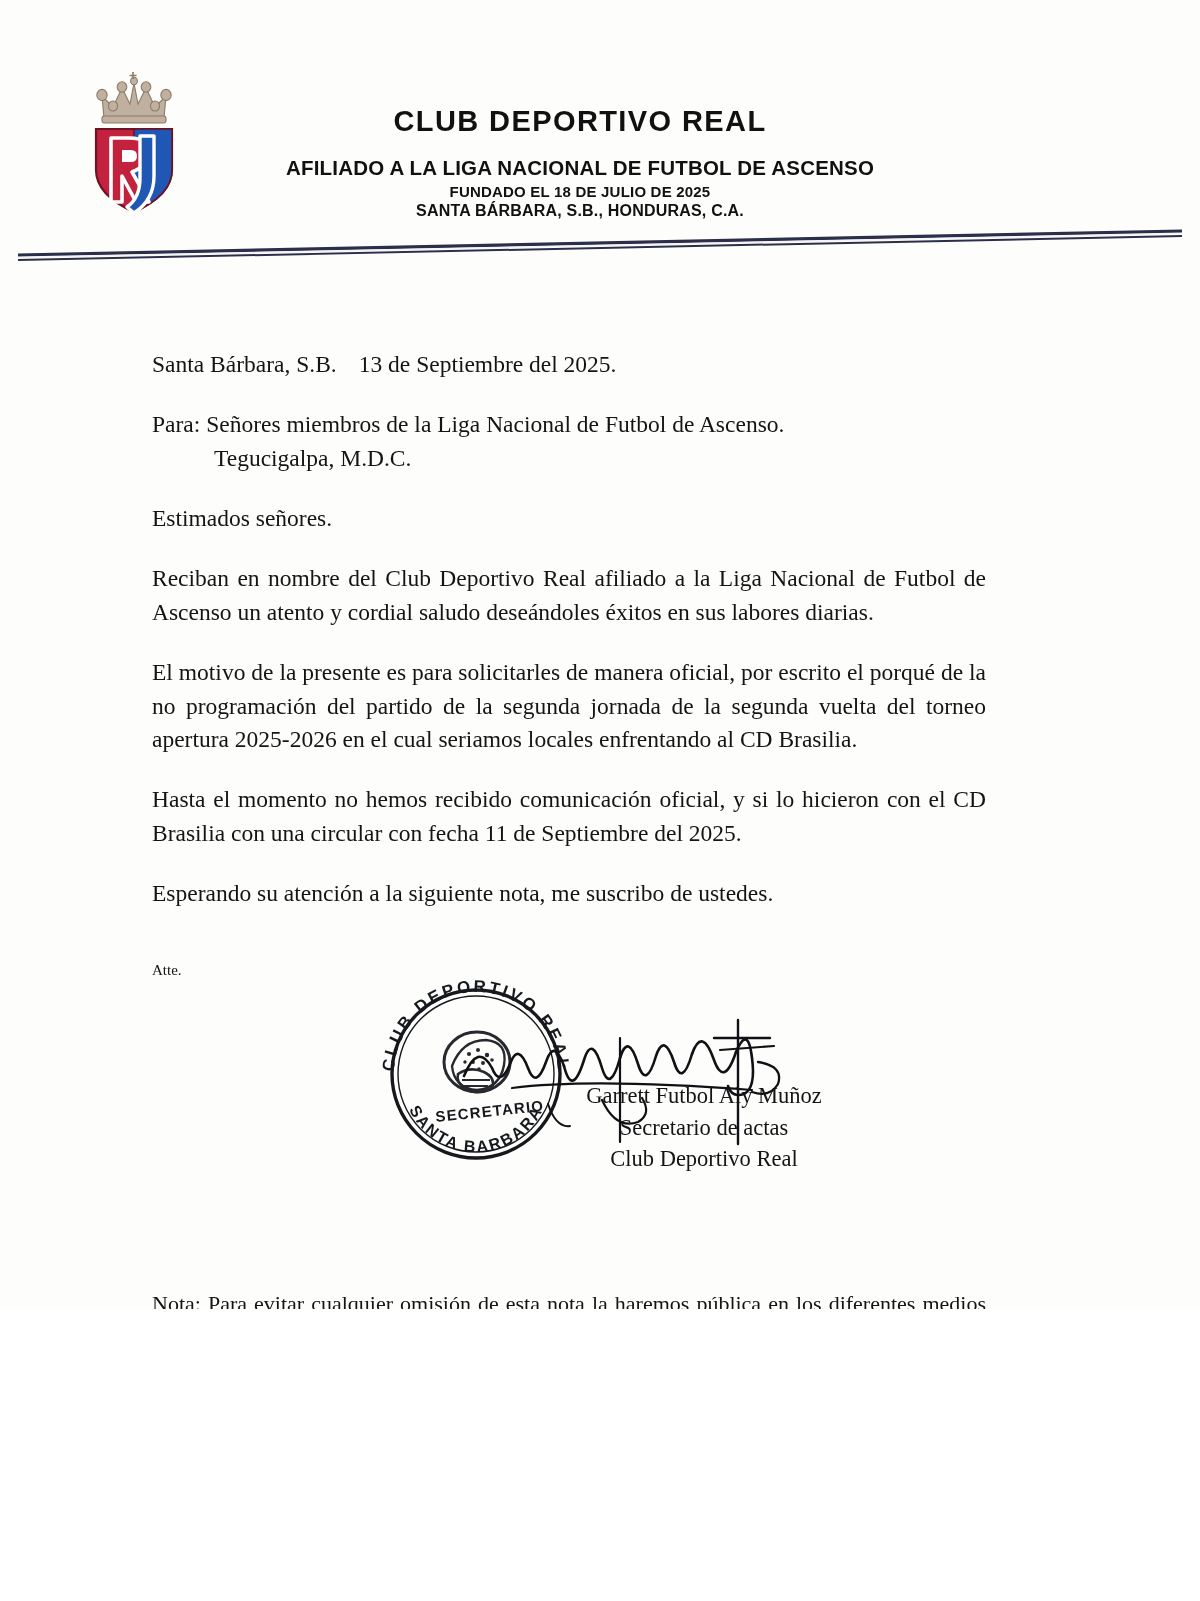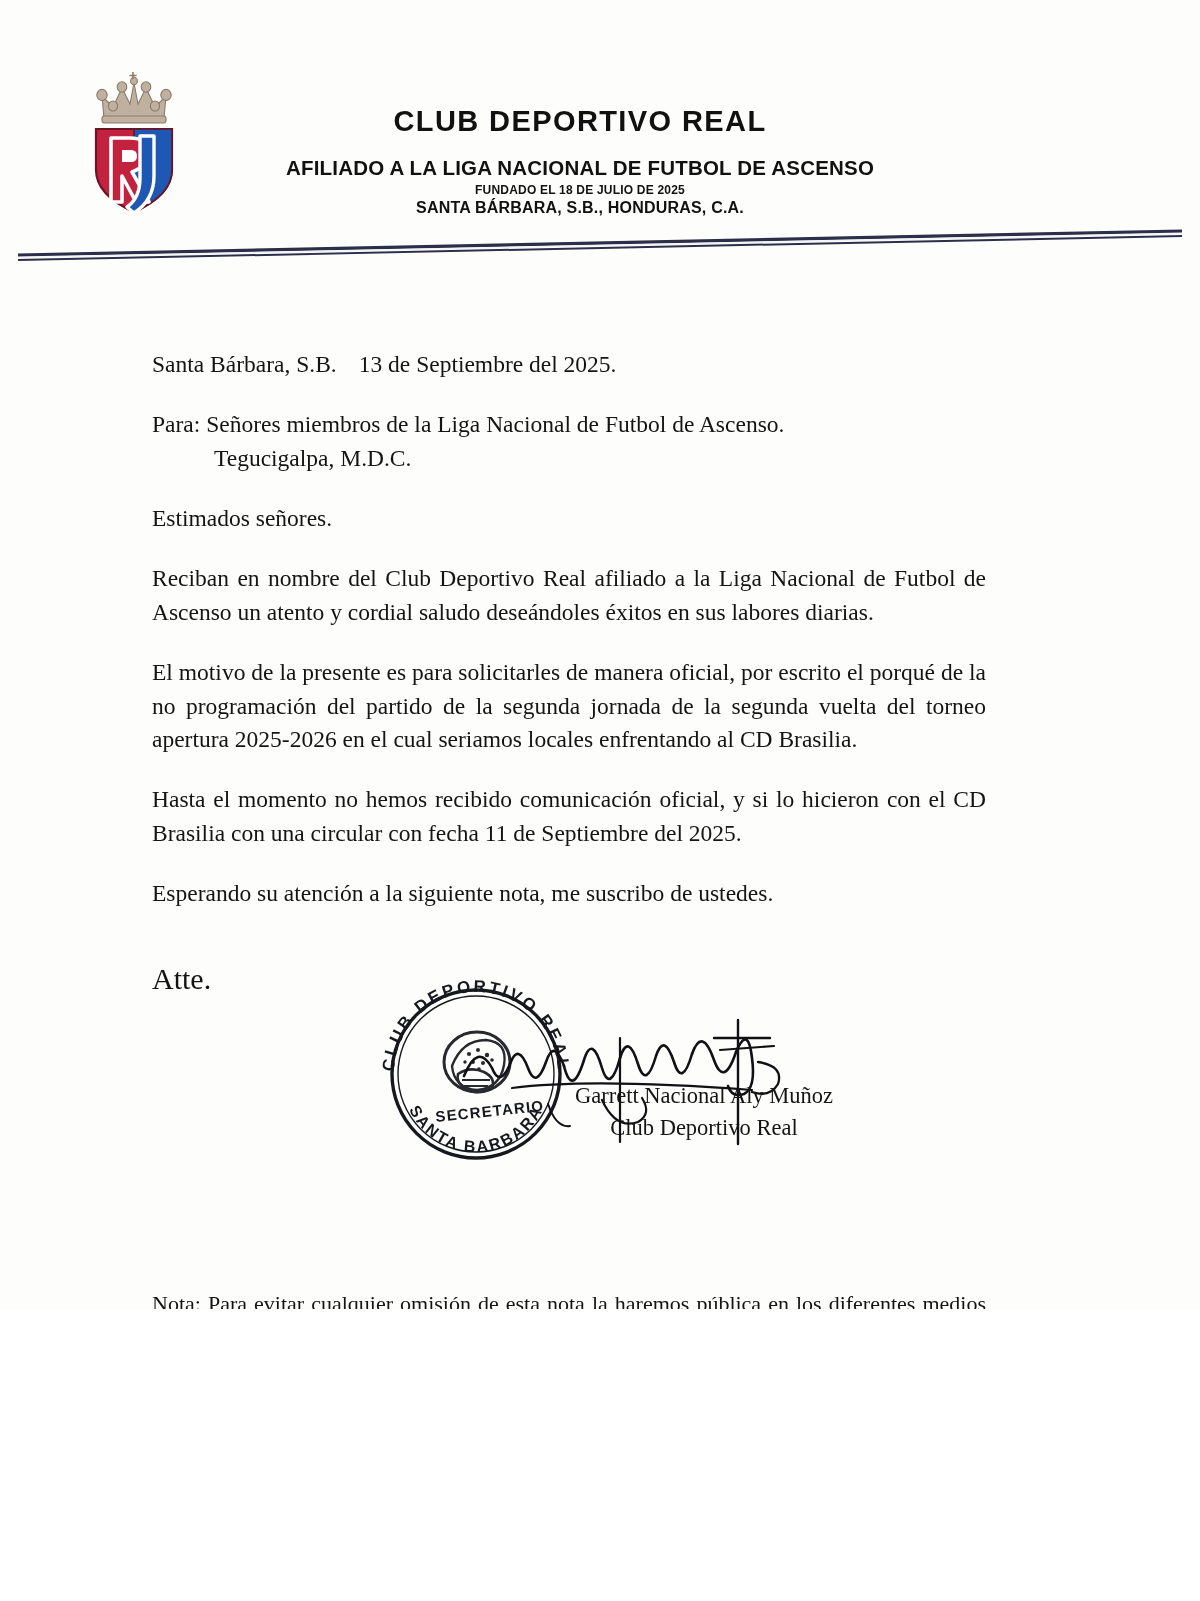--- a/index.html
+++ b/index.html
@@ -50,21 +50,21 @@
     white-space: nowrap;
   }
   .org-sub1 {
     font-size: 20.5px;
     font-weight: bold;
     letter-spacing: 0.2px;
     margin-top: 20px;
     white-space: nowrap;
   }
   .org-sub2 {
-    font-size: 12px;
+    font-size: 15px;
     font-weight: bold;
     letter-spacing: 0.2px;
     margin-top: 3px;
     white-space: nowrap;
     text-align: center;
   }
   .org-sub3 {
     font-size: 16px;
     font-weight: bold;
     letter-spacing: 0.2px;
@@ -107,21 +107,21 @@
     position: absolute;
     left: 152px;
     top: 962px;
     width: 840px;
     height: 250px;
   }
   .atte {
     position: absolute;
     left: 0;
     top: 0;
-    font-size: 30px;
+    font-size: 15px;
   }
   .stamp {
     position: absolute;
     left: 222px;
     top: 8px;
     width: 202px;
     height: 200px;
   }
   .sig-scribble {
     position: absolute;
@@ -283,21 +283,22 @@
           <path d="M268 48 L322 44" stroke-width="2.2"></path>
           <path d="M168 36 L168 140" stroke-width="2.2"></path>
           <path d="M150 98 Q164 128 186 120 Q200 112 190 96" stroke-width="2.2"></path>
           <path d="M96 102 Q104 126 118 124" stroke-width="2"></path>
           <path d="M306 60 Q332 64 326 82 Q318 96 300 90" stroke-width="2.3"></path>
         </g>
       </svg>
     </div>
 
     <div class="sig-names">
-      <span class="nm">Garrett Nacional Aly Muñoz</span>
+      <span class="nm">Garrett Futbol Aly Muñoz</span>
+      <span class="nm">Secretario de actas</span>
       <span class="nm">Club Deportivo Real</span>
     </div>
   </div>
 
   <div class="note-block">Nota: Para evitar cualquier omisión de esta nota la haremos pública en los diferentes medios de comunicación.</div>
 
   <div class="cco-block">Cco FFH</div>
 
 </div>
 

